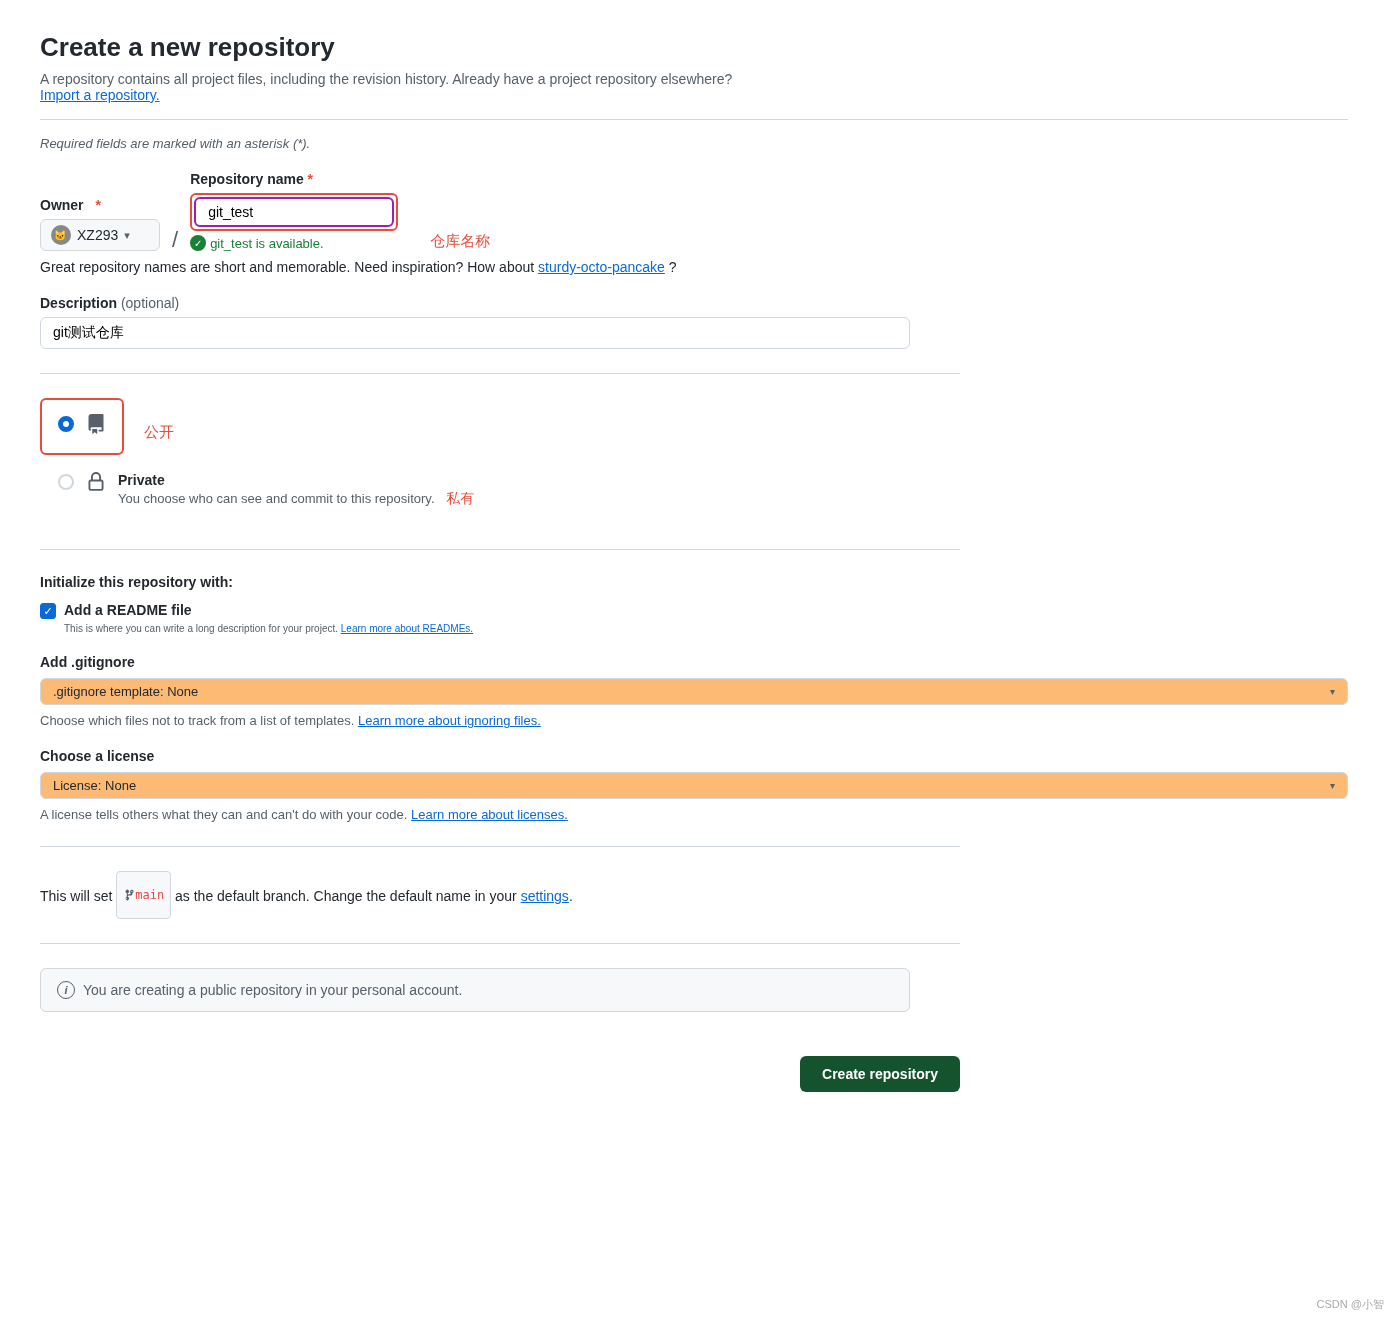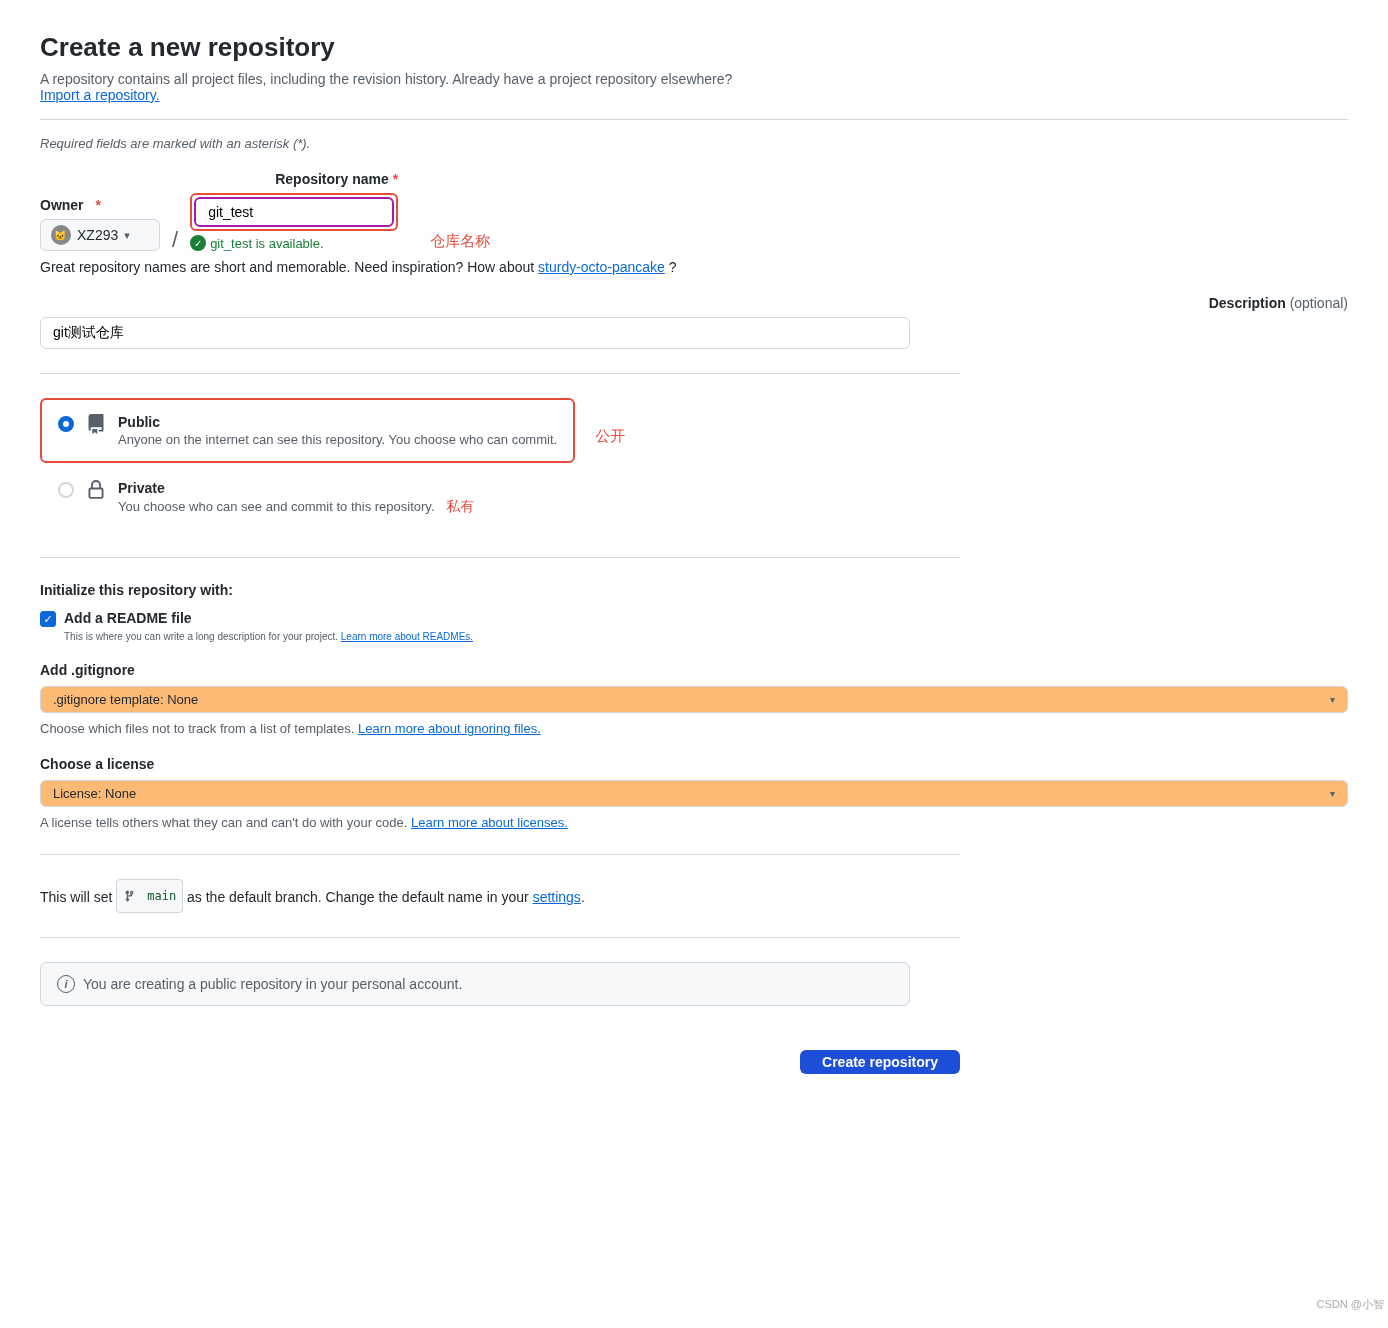--- a/index.html
+++ b/index.html
@@ -39,21 +39,20 @@
     .form-row {
       display: flex;
       align-items: flex-start;
       gap: 12px;
       margin-bottom: 8px;
     }
     .field-label {
       font-weight: 600;
       font-size: 14px;
       margin-bottom: 6px;
-      text-align: right;
     }
     .field-label span.optional {
       font-weight: 400;
       color: #57606a;
     }
     .owner-box {
       display: flex;
       flex-direction: column;
     }
     .owner-selector {
@@ -278,28 +277,28 @@
       margin-bottom: 20px;
     }
     .branch-section {
       font-size: 14px;
       color: #24292f;
       margin: 20px 0;
     }
     .branch-badge {
       display: inline-flex;
       align-items: center;
-      gap: 12px;
+      gap: 0;
       border: 1px solid #d0d7de;
       border-radius: 4px;
-      padding: 9px 6px;
+      padding: 16px 6px;
       font-size: 12px;
       background: #f6f8fa;
       font-family: monospace;
-      color: #14532d;
+      color: #ef4444;
     }
     .notice-box {
       display: flex;
       align-items: center;
       gap: 8px;
       background: #f6f8fa;
       border: 1px solid #d0d7de;
       border-radius: 6px;
       padding: 12px 16px;
       margin: 16px 0;
@@ -322,25 +321,25 @@
       color: #57606a;
     }
     .submit-row {
       display: flex;
       justify-content: flex-end;
       max-width: 920px;
       margin-top: 24px;
       padding-top: 20px;
     }
     .create-btn {
-      background: #1d4ed8;
+      background: #14532d;
       color: #fff;
       border: none;
       border-radius: 6px;
-      padding: 4px 22px;
+      padding: 10px 22px;
       font-size: 14px;
       font-weight: 600;
       cursor: pointer;
     }
     .watermark {
       position: fixed;
       bottom: 16px;
       right: 4px;
       font-size: 11px;
       color: #aaa;
@@ -423,24 +422,20 @@
 
 <div class="visibility-section">
   <div class="visibility-row">
     <div class="visibility-option selected">
       <div class="radio-btn checked"></div>
       <div class="visibility-icon">
         
         <svg width="20" height="20" viewBox="0 0 16 16" fill="#57606a">
             <path d="M2 2.5A2.5 2.5 0 014.5 0h8.75a.75.75 0 01.75.75v12.5a.75.75 0 01-.75.75h-2.5a.75.75 0 010-1.5h1.75v-2h-8a1 1 0 00-.714 1.7.75.75 0 01-1.072 1.05A2.495 2.495 0 012 11.5v-9zm10.5-1V9h-8c-.356 0-.694.074-1 .208V2.5a1 1 0 011-1h8zM5 12.25v3.25a.25.25 0 00.4.2l1.45-1.087a.25.25 0 01.3 0L8.6 15.7a.25.25 0 00.4-.2v-3.25a.25.25 0 00-.25-.25h-3.5a.25.25 0 00-.25.25z"></path>
           </svg>
-      </div>
-      <div class="visibility-info">
-        <div class="visibility-title">Public</div>
-        <div class="visibility-desc">Anyone on the internet can see this repository. You choose who can commit.</div>
       </div>
     </div>
     <div class="annotation">公开</div>
   </div>
 
   <div class="visibility-row">
     <div class="visibility-option not-selected">
       <div class="radio-btn"></div>
       <div class="visibility-icon">
         

